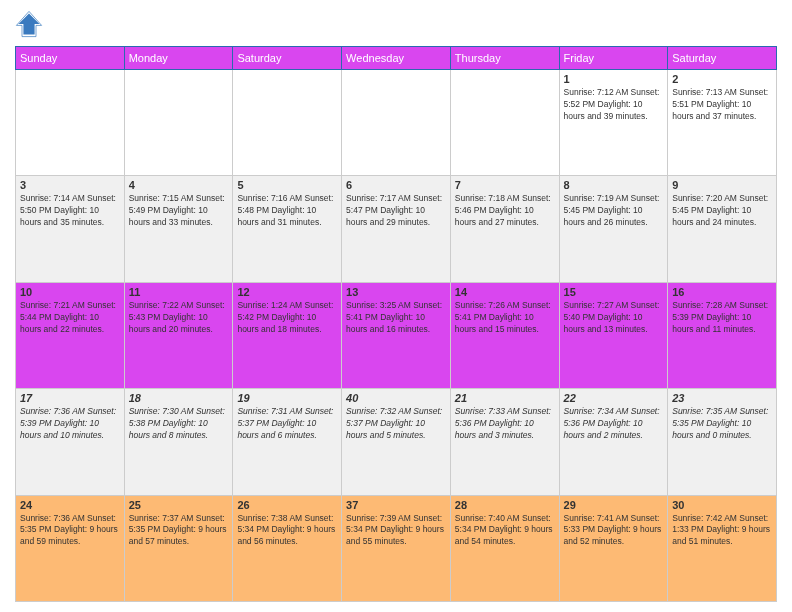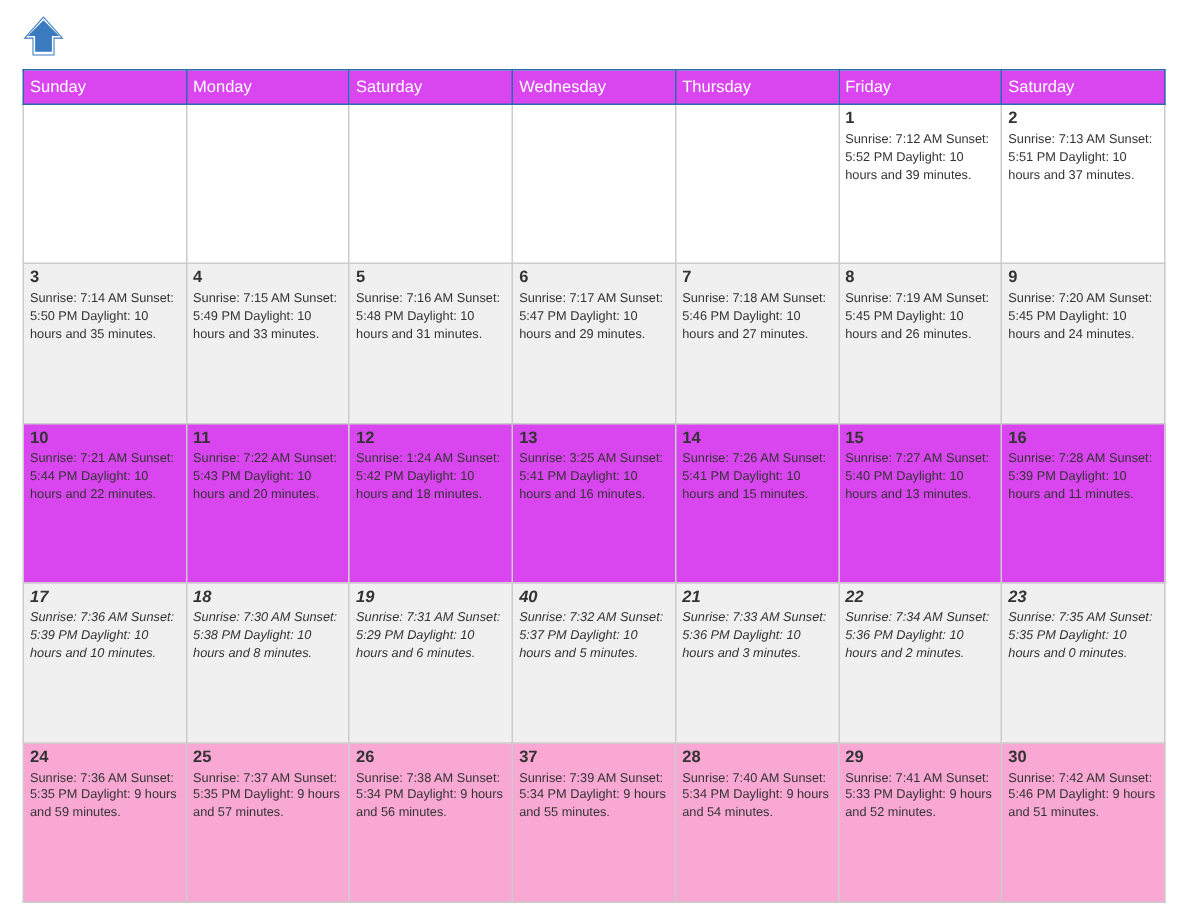--- a/index.html
+++ b/index.html
@@ -254,21 +254,21 @@
             </td>
             <td>
               <span class="day-num">18</span>
               <div class="day-info">Sunrise: 7:30 AM
 Sunset: 5:38 PM
 Daylight: 10 hours and 8 minutes.</div>
             </td>
             <td>
               <span class="day-num">19</span>
               <div class="day-info">Sunrise: 7:31 AM
-Sunset: 5:29 PM
+Sunset: 5:37 PM
 Daylight: 10 hours and 6 minutes.</div>
             </td>
             <td>
               <span class="day-num">40</span>
               <div class="day-info">Sunrise: 7:32 AM
 Sunset: 5:37 PM
 Daylight: 10 hours and 5 minutes.</div>
             </td>
             <td>
               <span class="day-num">21</span>
@@ -282,21 +282,21 @@
 Sunset: 5:36 PM
 Daylight: 10 hours and 2 minutes.</div>
             </td>
             <td>
               <span class="day-num">23</span>
               <div class="day-info">Sunrise: 7:35 AM
 Sunset: 5:35 PM
 Daylight: 10 hours and 0 minutes.</div>
             </td>
           </tr>
-          <tr style="background: #f9a8d4;">
+          <tr style="background: #fdba74;">
             <td>
               <span class="day-num">24</span>
               <div class="day-info">Sunrise: 7:36 AM
 Sunset: 5:35 PM
 Daylight: 9 hours and 59 minutes.</div>
             </td>
             <td>
               <span class="day-num">25</span>
               <div class="day-info">Sunrise: 7:37 AM
 Sunset: 5:35 PM
@@ -322,20 +322,20 @@
             </td>
             <td>
               <span class="day-num">29</span>
               <div class="day-info">Sunrise: 7:41 AM
 Sunset: 5:33 PM
 Daylight: 9 hours and 52 minutes.</div>
             </td>
             <td>
               <span class="day-num">30</span>
               <div class="day-info">Sunrise: 7:42 AM
-Sunset: 5:46 PM
+Sunset: 1:33 PM
 Daylight: 9 hours and 51 minutes.</div>
             </td>
           </tr>
         </tbody>
     </table>
   </div>
 </div>
 
 </body></html>

